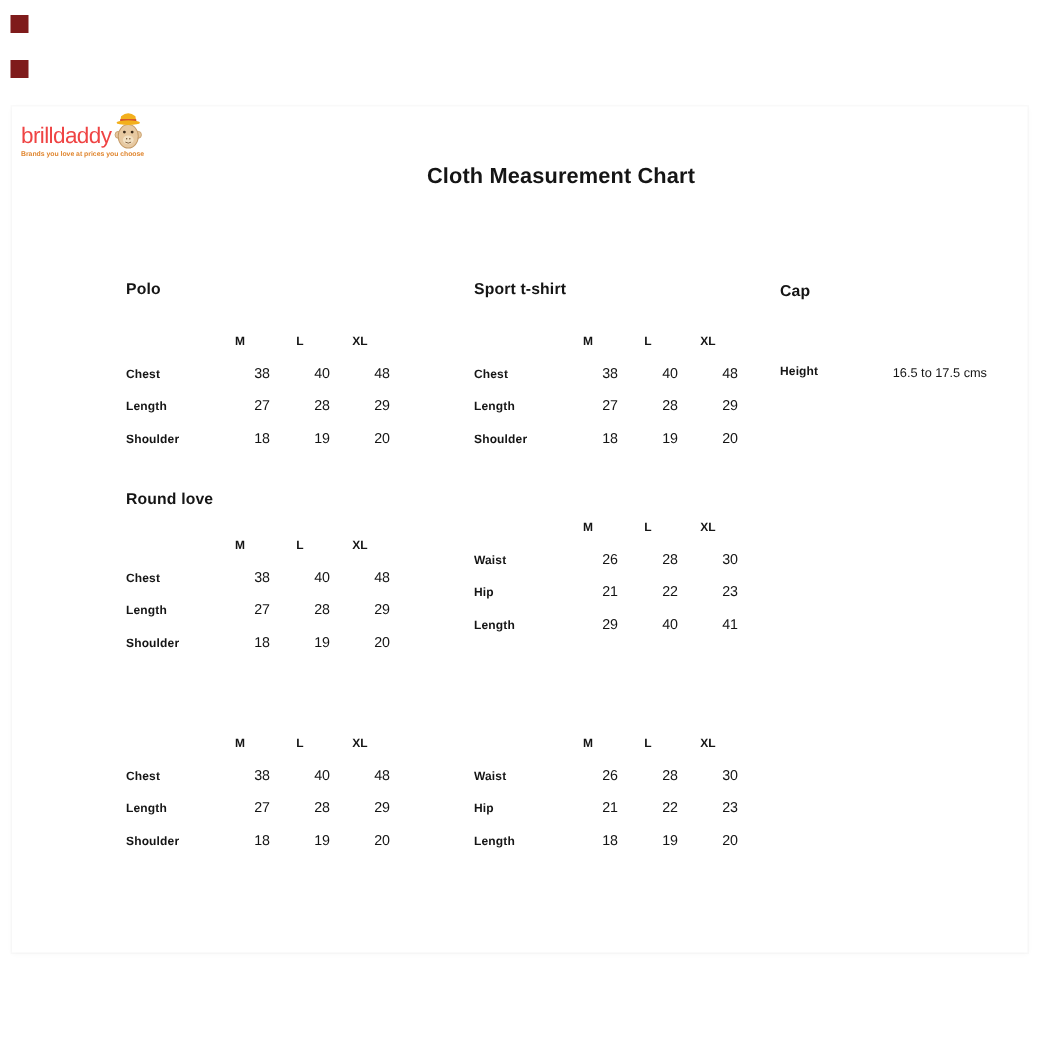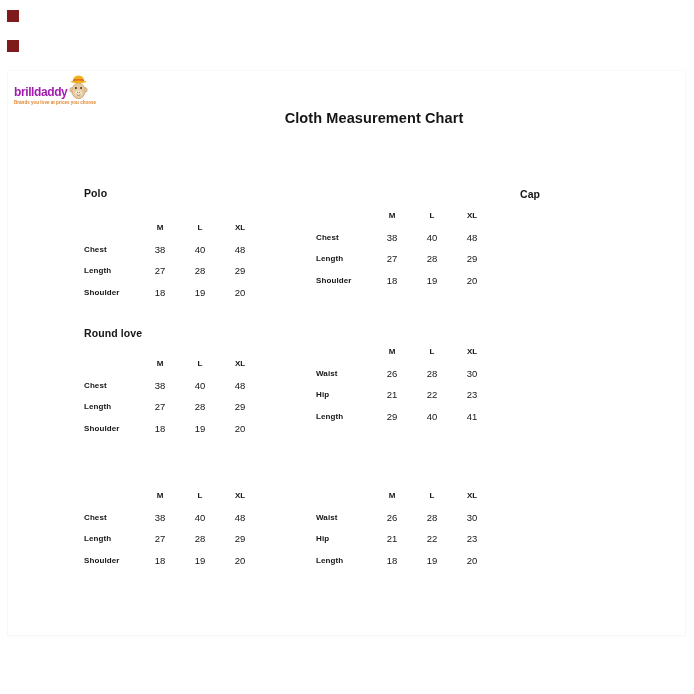--- a/index.html
+++ b/index.html
@@ -11,35 +11,35 @@
     position:absolute;left:8px;top:71px;width:677px;height:564px;background:#fff;
     box-shadow:0 0 0 1px rgba(0,0,0,0.02), 0 1px 4px rgba(0,0,0,0.03);
   }
   
   .corner-sq{position:absolute;left:7px;width:12px;height:12px;background:#7f1b1b;}
   .sq1{top:10px;} .sq2{top:40px;}
 
   
   .logo{position:absolute;left:14px;top:75px;}
   .logo-row{display:flex;align-items:flex-end;height:23px;}
-  .logo-text{font-size:12px;font-weight:700;color:#a21caf;letter-spacing:-0.4px;line-height:1;}
+  .logo-text{font-size:15px;font-weight:400;color:#ef4444;letter-spacing:-0.4px;line-height:1;}
   .logo-icon{width:21px;height:27px;margin-left:1px;margin-bottom:-3px;}
   .logo-tagline{color:#e0862f;font-size:8px;transform:scale(0.57);transform-origin:0 0;
     white-space:nowrap;margin-top:2px;font-weight:700;}
 
   .page-title{
     position:absolute;top:110px;left:0;width:694px;text-align:center;
     font-weight:700;font-size:14.5px;letter-spacing:.1px;transform:translateX(27px);
   }
 
   .section{position:absolute;}
   .sec-title{font-size:10.5px;font-weight:700;line-height:12px;letter-spacing:.1px;}
   .row{display:flex;align-items:center;height:21.5px;}
   .cl{width:56px;font-size:8px;font-weight:700;letter-spacing:.1px;}
-  .cv{width:40px;text-align:center;font-size:9.5px;}
+  .cv{width:40px;text-align:right;font-size:9.5px;}
   .ch{width:40px;text-align:center;font-size:8px;font-weight:700;}
   .cap .cl{width:68px;}
   .cap .cv{width:70px;font-size:8.5px;}
 
   #sec0{left:84px;top:187px;}  #sec1{left:316px;top:187px;}  #sec2{left:520px;top:188px;}
   #sec3{left:84px;top:327px;}  #sec4{left:316px;top:327px;}
   #sec5{left:84px;top:471px;}  #sec6{left:316px;top:471px;}
   #sec0 .tbl,#sec1 .tbl{margin-top:18px;}
   #sec3 .tbl,#sec4 .tbl,#sec5 .tbl,#sec6 .tbl{margin-top:14px;}
   #sec2 .tbl{margin-top:37px;}
@@ -98,20 +98,21 @@
       </div>
       <div class="row">
         <div class="cl">Shoulder</div>
         <div class="cv">18</div>
         <div class="cv">19</div>
         <div class="cv">20</div>
       </div>
     </div>
 </div>
 <div class="section" id="sec1">
+  <div class="sec-title">Sport t-shirt</div>
   <div class="tbl">
       <div class="row">
         <div class="cl"></div>
         <div class="ch">M</div>
         <div class="ch">L</div>
         <div class="ch">XL</div>
       </div>
       <div class="row">
         <div class="cl">Chest</div>
         <div class="cv">38</div>
@@ -128,20 +129,24 @@
         <div class="cl">Shoulder</div>
         <div class="cv">18</div>
         <div class="cv">19</div>
         <div class="cv">20</div>
       </div>
     </div>
 </div>
 <div class="section cap" id="sec2">
   <div class="sec-title">Cap</div>
   <div class="tbl">
+      <div class="row">
+        <div class="cl">Height</div>
+        <div class="cv">16.5 to 17.5 cms</div>
+      </div>
     </div>
 </div>
 <div class="section" id="sec3">
   <div class="sec-title">Round love</div>
   <div class="tbl">
       <div class="row">
         <div class="cl"></div>
         <div class="ch">M</div>
         <div class="ch">L</div>
         <div class="ch">XL</div>

